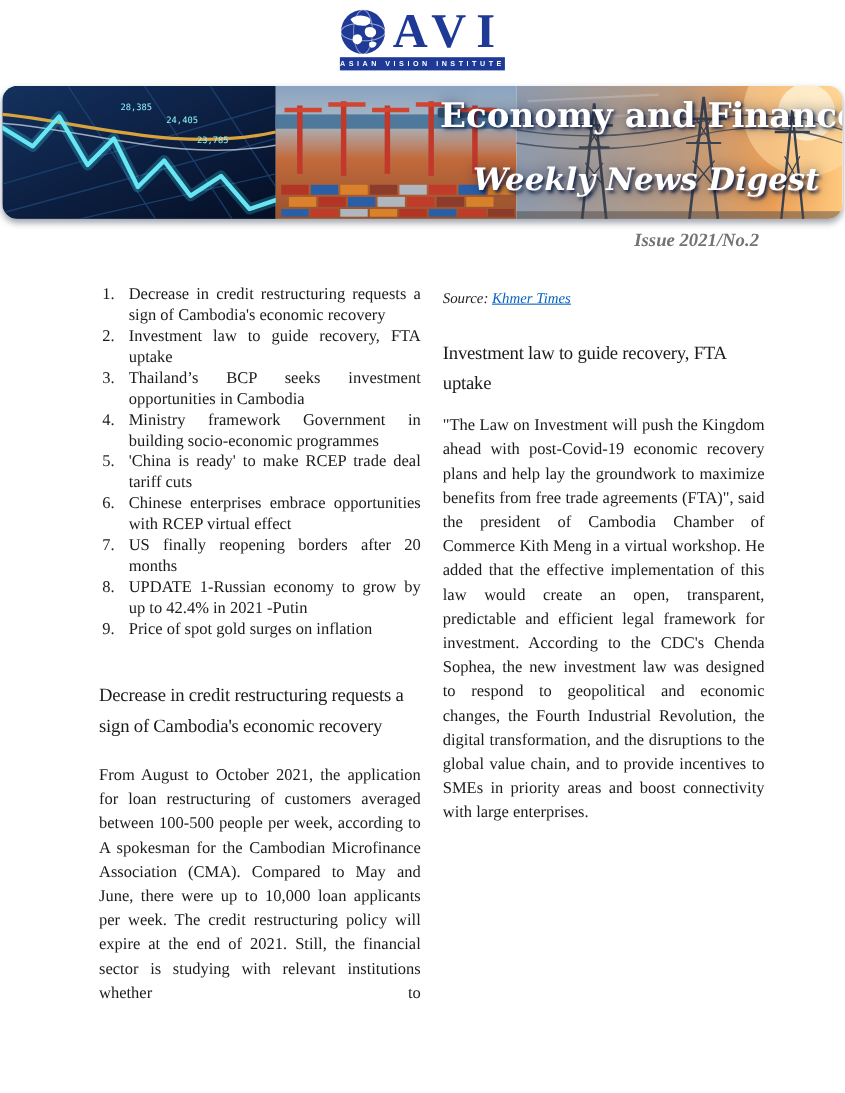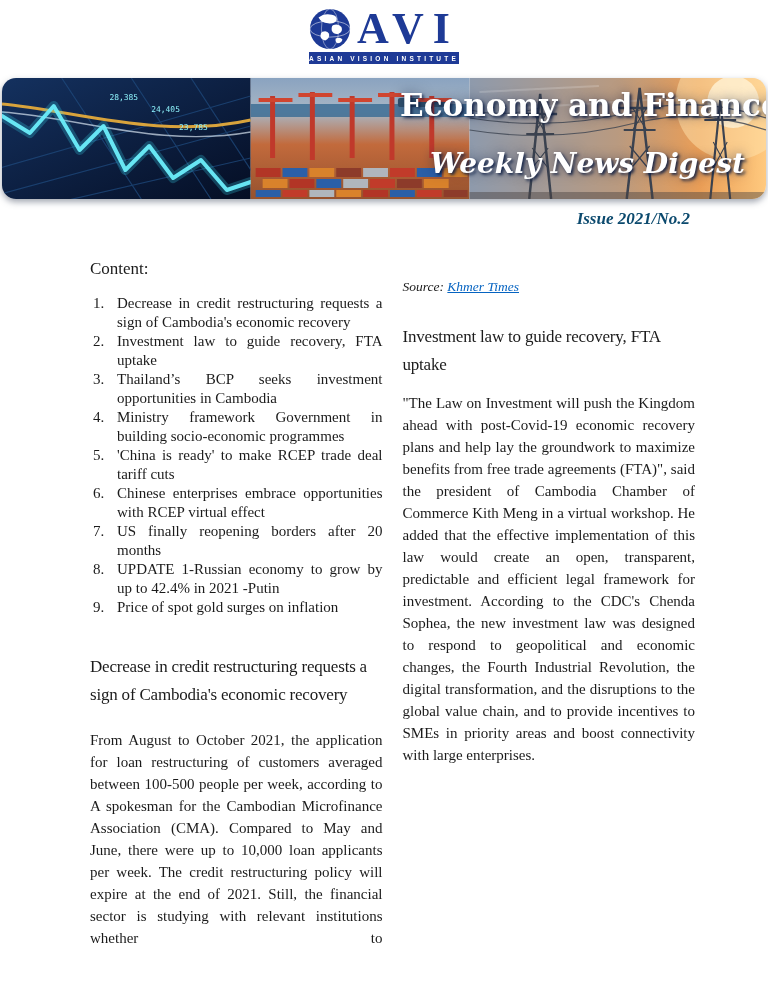--- a/index.html
+++ b/index.html
@@ -32,21 +32,21 @@
     position:absolute; color:#fff; white-space:nowrap;
     font-family:"DejaVu Serif","Liberation Serif",serif;
     text-shadow:2px 2px 3px rgba(12,28,66,0.85), 0 0 12px rgba(12,28,66,0.55);
   }
   .banner-title1 { top:9px;  left:398px; font-size:31px; font-weight:600; }
   .banner-title2 { top:69px; left:428px; font-size:28px; font-weight:600; font-style:italic;text-align:center; }
 
   
   .issue {
     margin:10px 78px 0 0; text-align:right;
-    font-size:17px; font-weight:bold; font-style:italic; color:#0c4a6e;
+    font-size:17px; font-weight:bold; font-style:italic; color:#737373;
   }
 
   
   .columns { display:flex; margin-top:30px; padding:0 73px 0 90px; gap:20px; }
   .col { flex:1; min-width:0; }
 
   .toc-heading { font-size:17px; font-weight:normal; margin-bottom:15px; }
   ol.toc { list-style:none; counter-reset:li; padding-left:0; }
   ol.toc li {
     counter-increment:li; position:relative; padding-left:27px;
@@ -61,21 +61,21 @@
     line-height:28px; margin:36px 0 0;
   }
   .col.right h2.article-title { margin-top:28px; }
 
   p.body {
     margin-top:13px; font-size:15px; line-height:22px; text-align:justify;
   }
   p.body.stretch-last { text-align-last:justify;margin-top:20px; }
   .col.right p.body.first { margin-top:2px; }
 
-  p.source { margin-top:20px; font-size:13.5px; font-style:italic; }
+  p.source { margin-top:4px; font-size:13.5px; font-style:italic; }
   p.source a { color:#0563c1; text-decoration:underline; }
 </style>
 </head>
 <body>
 
 <div class="page">
 
   <div class="header">
     <div class="logo-wrap">
       <div class="logo-row">
@@ -213,21 +213,20 @@
 
     <div class="banner-title1">Economy and Finance</div>
     <div class="banner-title2">Weekly News Digest</div>
   </div>
 
   <div class="issue">Issue 2021/No.2</div>
 
   <main class="columns">
 
     <section class="col left">
-      <h3 class="toc-heading">Content:</h3>
       <ol class="toc">
         <li>Decrease in credit restructuring requests a sign of Cambodia's economic recovery</li>
         <li>Investment law to guide recovery, FTA uptake</li>
         <li>Thailand’s BCP seeks investment opportunities in Cambodia</li>
         <li>Ministry framework Government in building socio-economic programmes</li>
         <li>'China is ready' to make RCEP trade deal tariff cuts</li>
         <li>Chinese enterprises embrace opportunities with RCEP virtual effect</li>
         <li>US finally reopening borders after 20 months</li>
         <li>UPDATE 1-Russian economy to grow by up to 42.4% in 2021 -Putin</li>
         <li>Price of spot gold surges on inflation</li>

